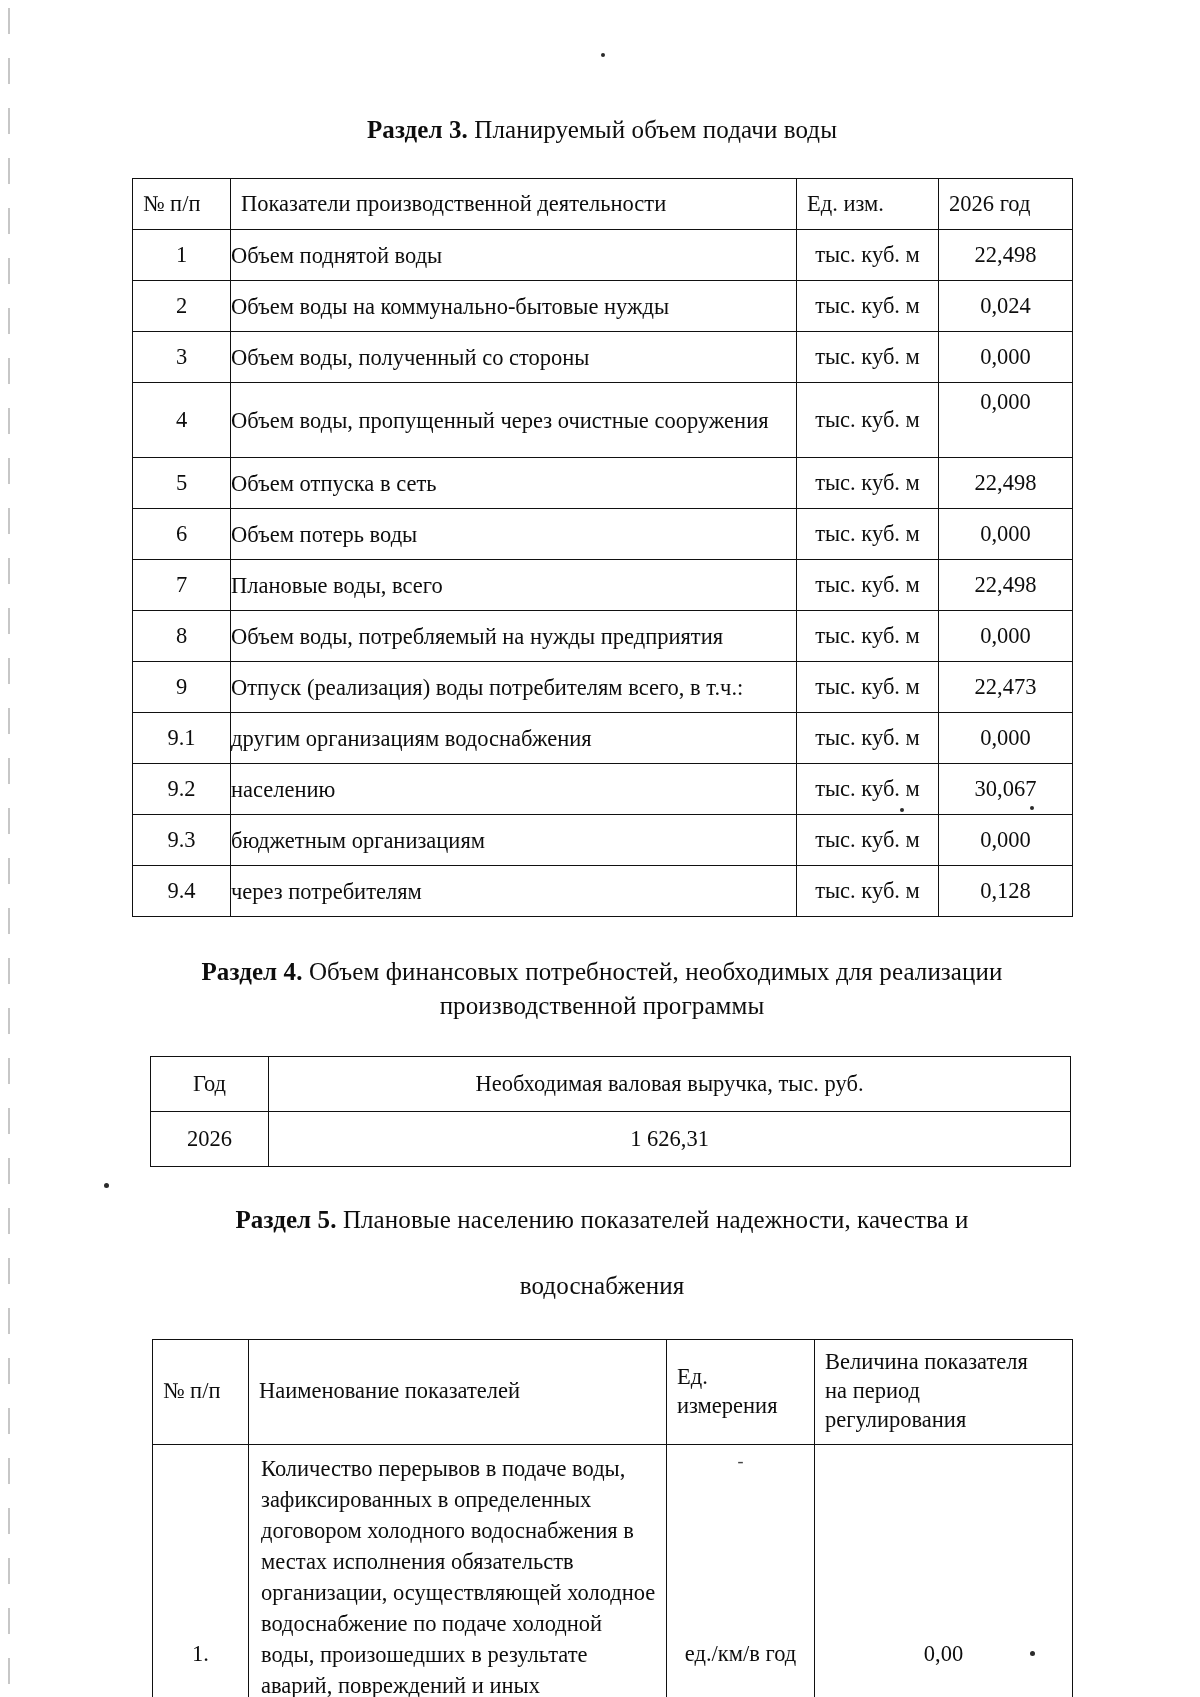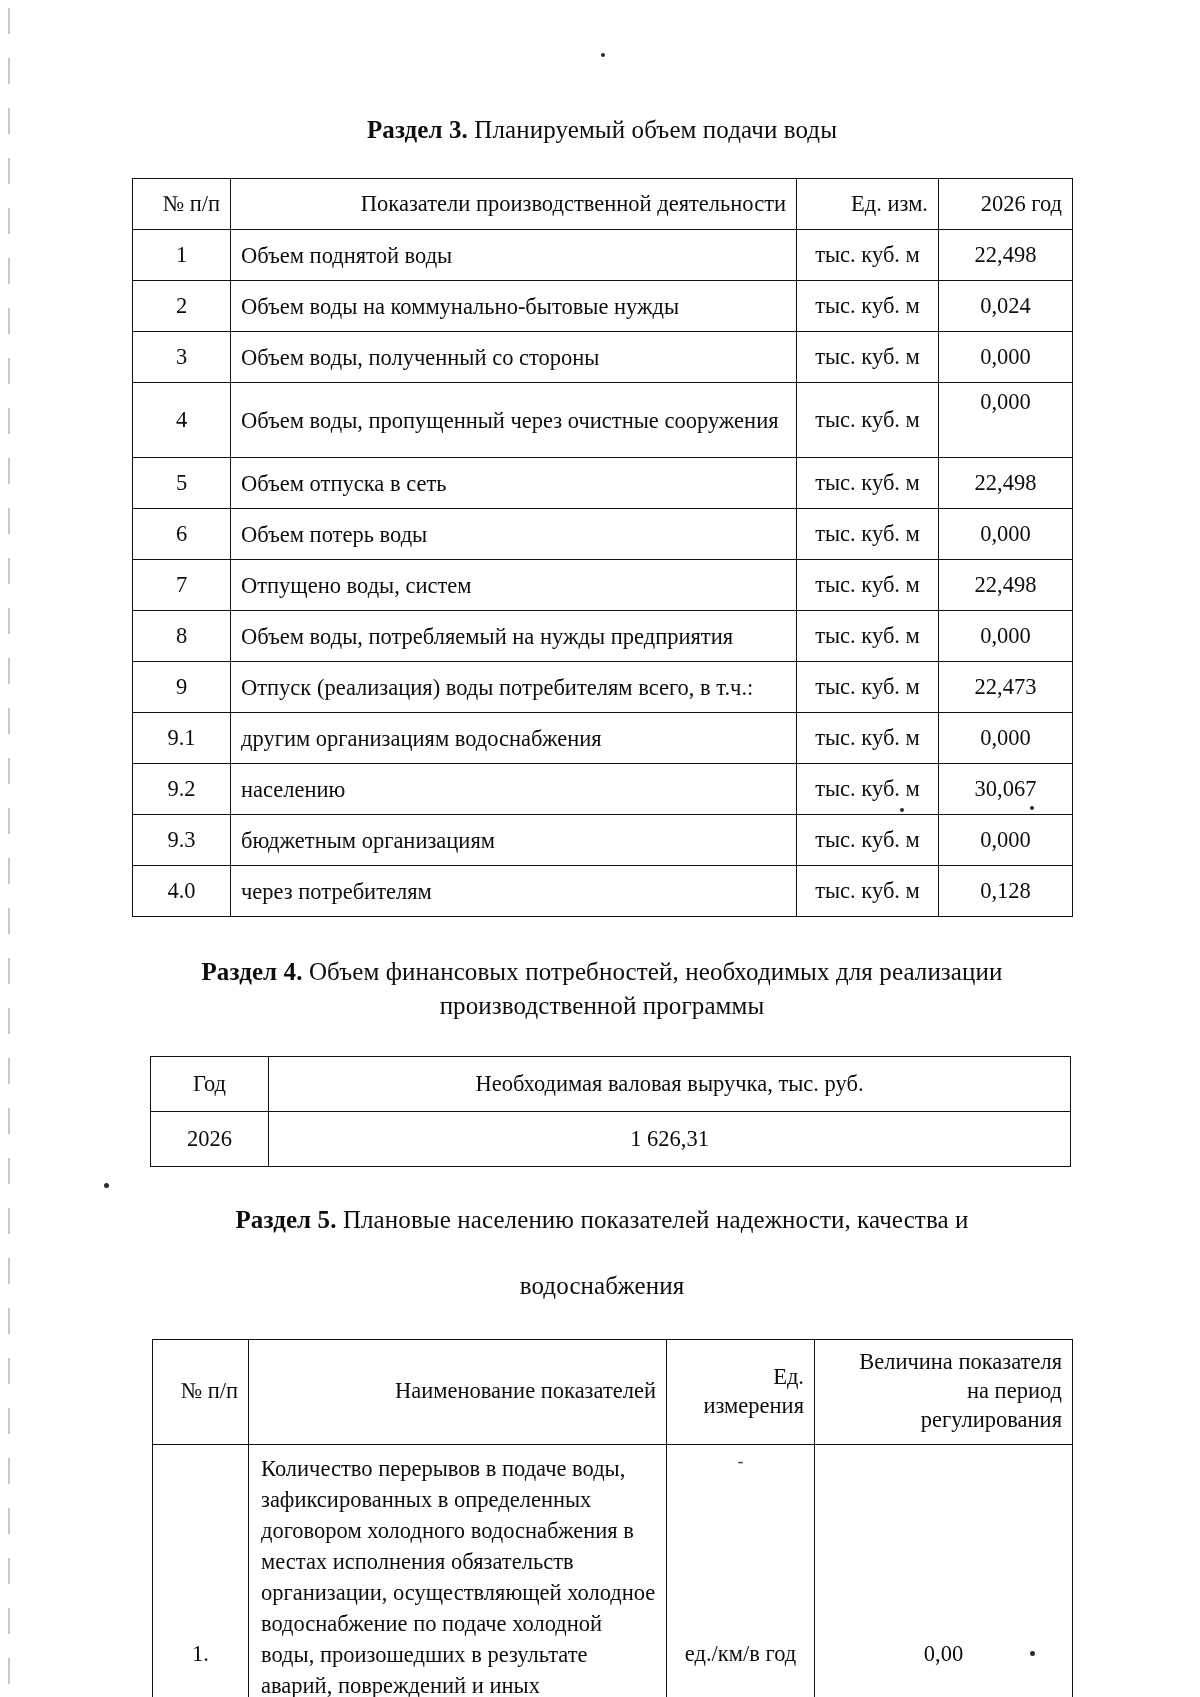--- a/index.html
+++ b/index.html
@@ -70,31 +70,31 @@
   table.doc-table td, table.doc-table th {
     border: 1.6px solid #111;
     padding: 6px 10px;
     font-weight: normal;
     vertical-align: middle;
   }
   .c-num    { text-align: center; }
   .c-name   { text-align: left; }
   .c-unit   { text-align: center; }
   .c-value  { text-align: center; }
-  .th-center { text-align: right; }
+  .th-center { text-align: left; }
 
   
   #table3-wrap { margin-top: 0; }
   #table3 col.col-no    { width: 98px; }
   #table3 col.col-name  { width: 566px; }
   #table3 col.col-unit  { width: 142px; }
   #table3 col.col-val   { width: 134px; }
   #table3 td { height: 38px; }
   #table3 .row-tall td { height: 62px; }
-  #table3 .c-name { padding-left: 10px; line-height: 1.3; }
+  #table3 .c-name { padding-left: 0; line-height: 1.3; }
 
   
   #table4-wrap {
     width: 920px;
     margin-left: 18px;
   }
   #table4 col.col-year { width: 118px; }
   #table4 col.col-rev  { width: 802px; }
   #table4 td { height: 42px; text-align: center; }
 
@@ -182,21 +182,21 @@
             <td class="c-value">22,498</td>
           </tr>
           <tr>
             <td class="c-num">6</td>
             <td class="c-name">Объем потерь воды</td>
             <td class="c-unit">тыс. куб. м</td>
             <td class="c-value">0,000</td>
           </tr>
           <tr>
             <td class="c-num">7</td>
-            <td class="c-name">Отпущено воды, систем</td>
+            <td class="c-name">Плановые воды, всего</td>
             <td class="c-unit">тыс. куб. м</td>
             <td class="c-value">22,498</td>
           </tr>
           <tr>
             <td class="c-num">8</td>
             <td class="c-name">Объем воды, потребляемый на нужды предприятия</td>
             <td class="c-unit">тыс. куб. м</td>
             <td class="c-value">0,000</td>
           </tr>
           <tr>
@@ -217,21 +217,21 @@
             <td class="c-unit">тыс. куб. м</td>
             <td class="c-value">30,067</td>
           </tr>
           <tr>
             <td class="c-num">9.3</td>
             <td class="c-name">бюджетным организациям</td>
             <td class="c-unit">тыс. куб. м</td>
             <td class="c-value">0,000</td>
           </tr>
           <tr>
-            <td class="c-num">4.0</td>
+            <td class="c-num">9.4</td>
             <td class="c-name">через потребителям</td>
             <td class="c-unit">тыс. куб. м</td>
             <td class="c-value">0,128</td>
           </tr>
         </tbody>
       </table>
     </div>
 
     <h2 class="section-heading" style="margin-top:38px; margin-bottom:12px;">
       <span class="lead">Раздел 4.</span><span> Объем финансовых потребностей, необходимых для реализации</span><br>

